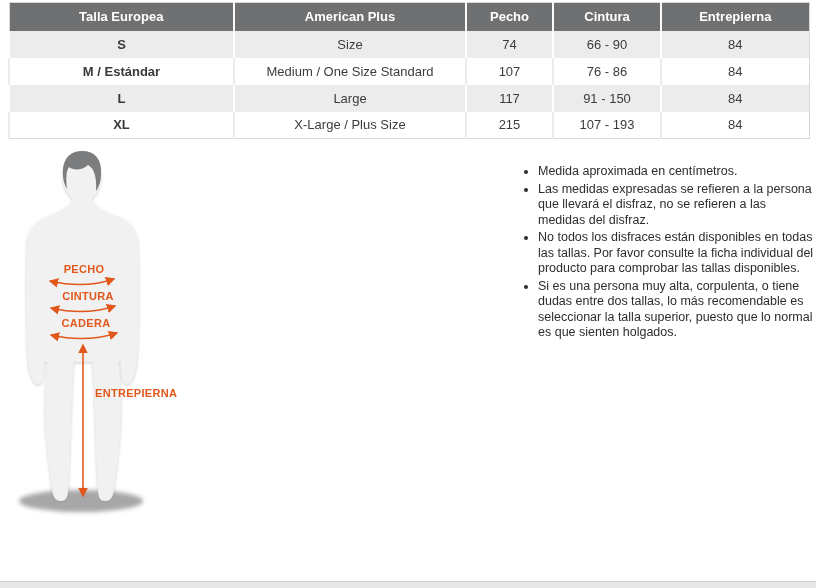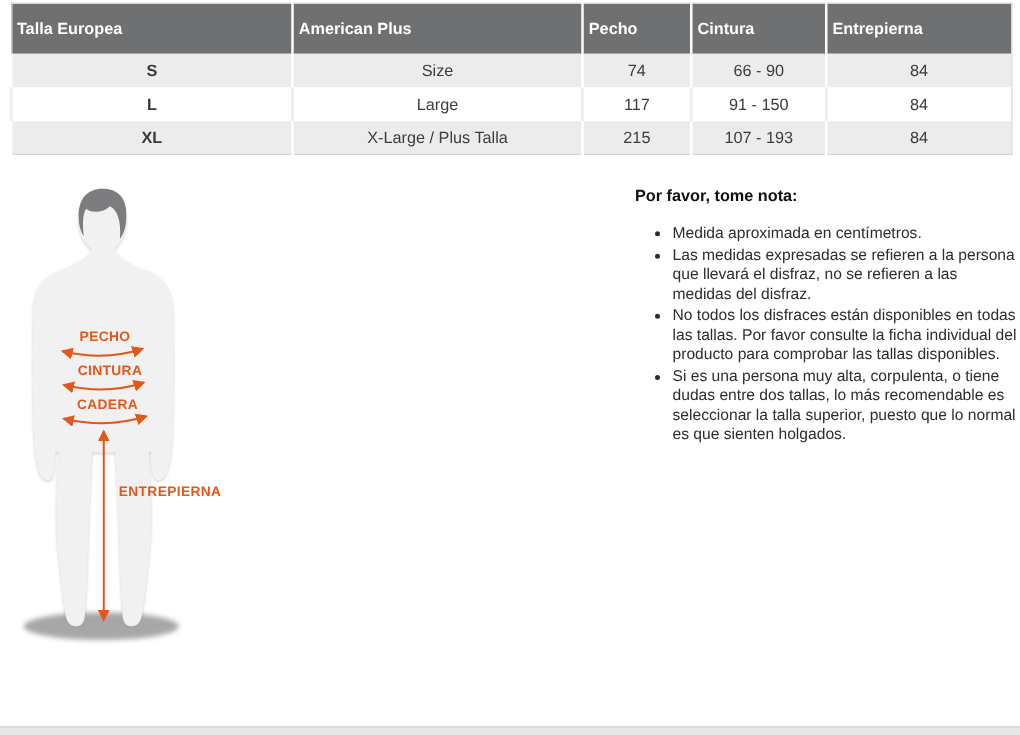--- a/index.html
+++ b/index.html
@@ -21,22 +21,22 @@
     width: 800px;
     border-collapse: collapse;
     table-layout: fixed;
     border: 1px solid #d7d7d7;
   }
   table.size-table th {
     background: #6f7072;
     color: #ffffff;
     font-weight: bold;
     font-size: 13px;
-    height: 40px;
-    text-align: left;
+    height: 28px;
+    text-align: center;
     border-left: 2px solid #fbfbfb;
     padding: 0 4px;
   }
   table.size-table th:first-child { border-left: none; }
   table.size-table td {
     font-size: 13px;
     color: #3c3c3e;
     text-align: center;
     height: 27px;
     padding: 0 4px;
@@ -121,29 +121,36 @@
     </thead>
     <tbody>
       <tr>
         <td class="col-eu">S</td>
         <td>Size</td>
         <td>74</td>
         <td>66 - 90</td>
         <td>84</td>
       </tr>
       <tr>
+        <td class="col-eu">M / Estándar</td>
+        <td>Medium / One Size Standard</td>
+        <td>107</td>
+        <td>76 - 86</td>
+        <td>84</td>
+      </tr>
+      <tr>
         <td class="col-eu">L</td>
         <td>Large</td>
         <td>117</td>
         <td>91 - 150</td>
         <td>84</td>
       </tr>
       <tr>
         <td class="col-eu">XL</td>
-        <td>X-Large / Plus Talla</td>
+        <td>X-Large / Plus Size</td>
         <td>215</td>
         <td>107 - 193</td>
         <td>84</td>
       </tr>
     </tbody>
   </table>
 
   <svg class="figure" width="250" height="380" viewBox="0 0 250 380">
     <defs>
       <marker id="ah" viewBox="0 0 10 10" refX="8.5" refY="5" markerWidth="6" markerHeight="6" orient="auto-start-reverse">
@@ -187,21 +194,20 @@
 
     <g fill="#e2571a">
       <text class="measure-label" x="84" y="128" text-anchor="middle">PECHO</text>
       <text class="measure-label" x="88" y="155" text-anchor="middle">CINTURA</text>
       <text class="measure-label" x="86" y="182" text-anchor="middle">CADERA</text>
       <text class="measure-label" x="95" y="252" text-anchor="start">ENTREPIERNA</text>
     </g>
   </svg>
 
   <div class="notes">
-    <p class="notes-heading">Por favor, tome nota:</p>
     <ul class="notes-list">
       <li>Medida aproximada en centímetros.</li>
       <li>Las medidas expresadas se refieren a la persona que llevará el disfraz, no se refieren a las medidas del disfraz.</li>
       <li>No todos los disfraces están disponibles en todas las tallas. Por favor consulte la ficha individual del producto para comprobar las tallas disponibles.</li>
       <li>Si es una persona muy alta, corpulenta, o tiene dudas entre dos tallas, lo más recomendable es seleccionar la talla superior, puesto que lo normal es que sienten holgados.</li>
     </ul>
   </div>
 
   <div class="bottom-strip"></div>
 

